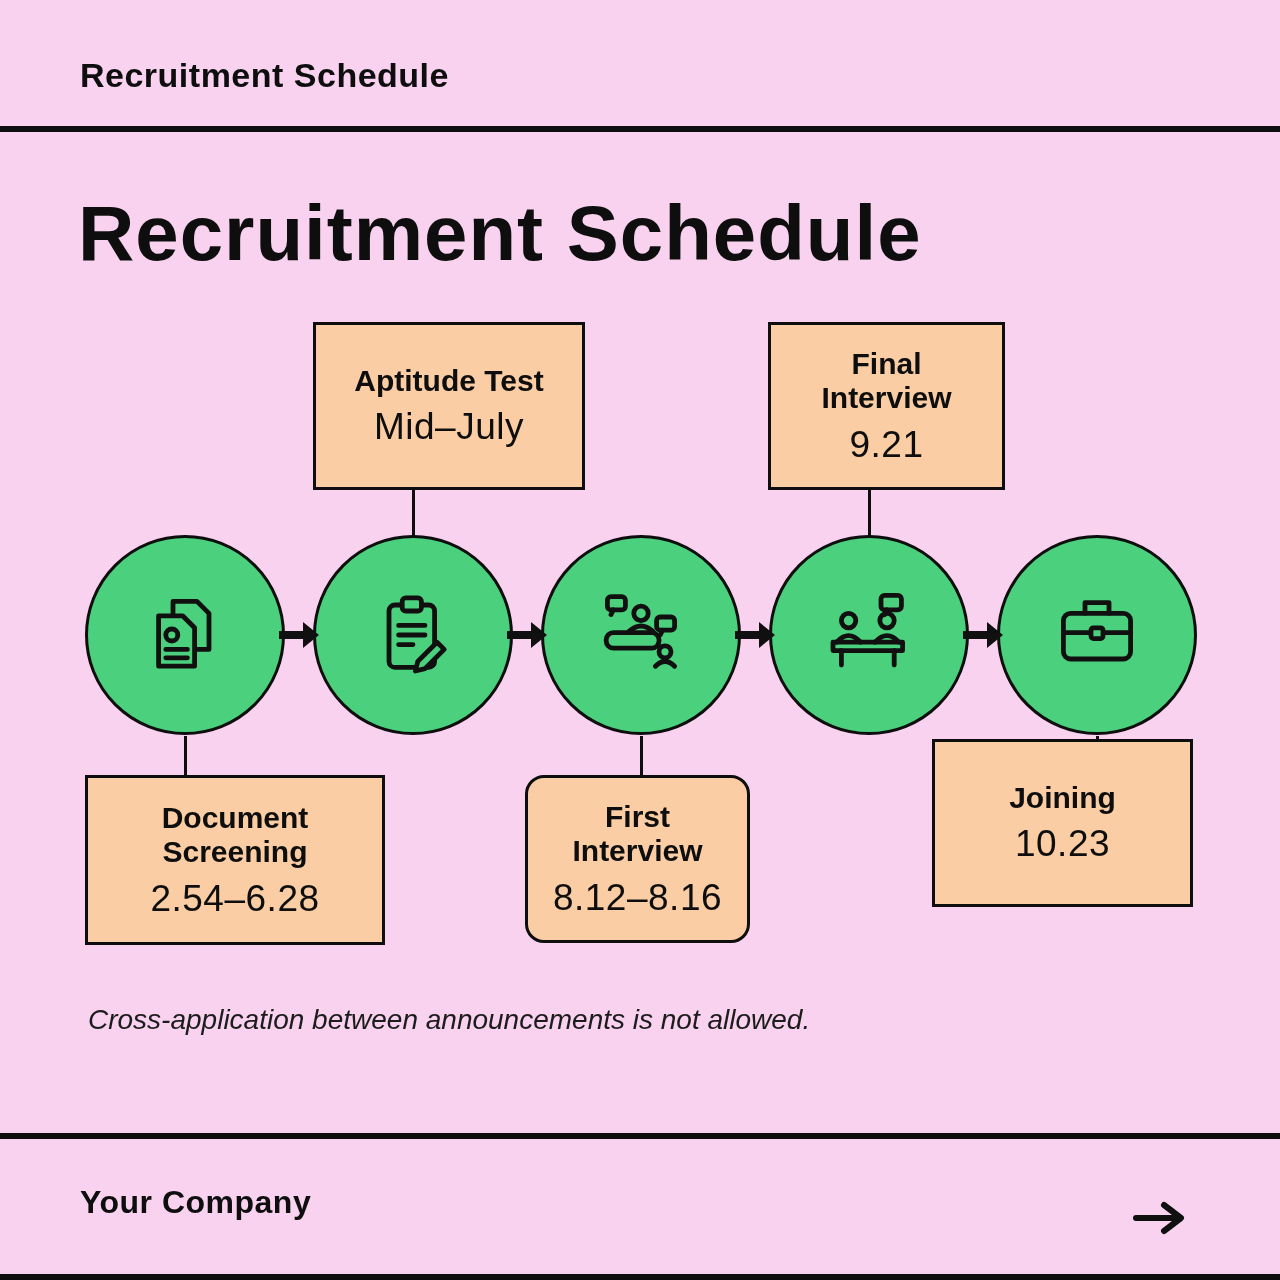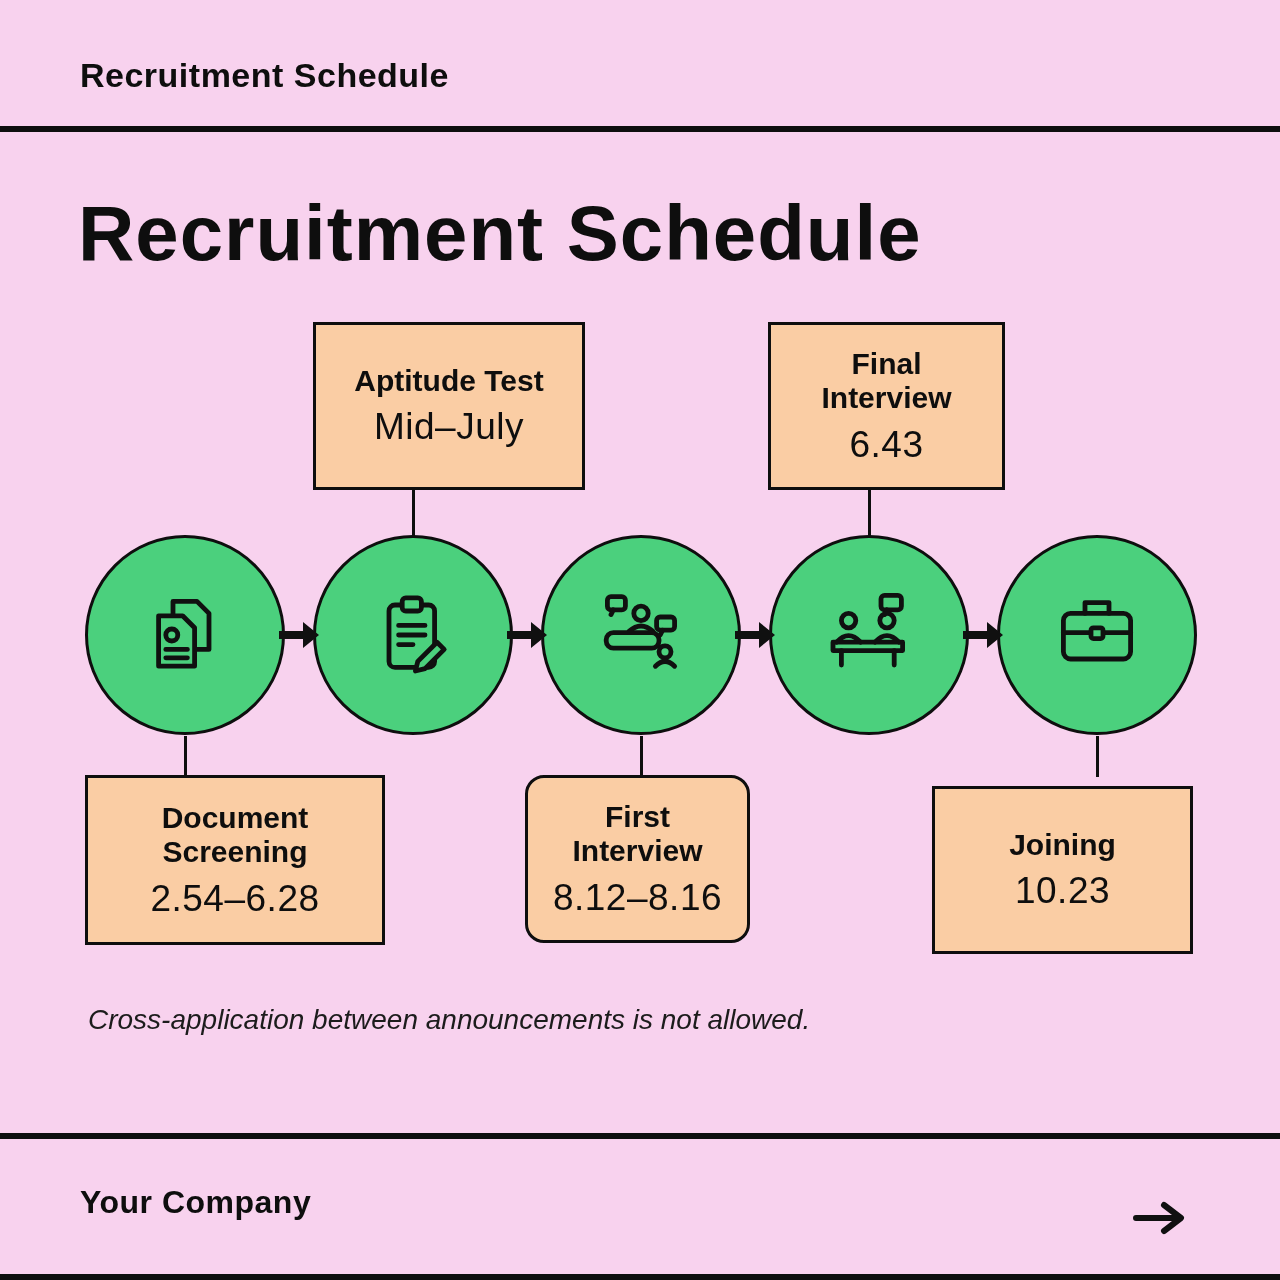--- a/index.html
+++ b/index.html
@@ -70,21 +70,21 @@
   }
   .co-label{font-weight:bold;font-size:30px;line-height:1.15;}
   .co-date{font-size:37px;font-weight:400;letter-spacing:.5px;}
   .co-aptitude{left:313px;top:322px;width:272px;height:168px;text-align:right;}
   .co-final{left:768px;top:322px;width:237px;height:168px;}
   .co-final .co-label{max-width:150px;}
   .co-doc{left:85px;top:775px;width:300px;height:170px;}
   .co-doc .co-label{max-width:190px;}
   .co-first{left:525px;top:775px;width:225px;height:168px;border-radius:19px;}
   .co-first .co-label{max-width:145px;}
-  .co-joining{left:932px;top:786px;width:261px;height:168px;}
+  .co-joining{left:932px;top:739px;width:261px;height:168px;}
   
   .connector{position:absolute;width:3px;background:var(--ink);}
   .cn-aptitude{left:412px;top:488px;height:50px;}
   .cn-final{left:868px;top:488px;height:50px;}
   .cn-doc{left:184px;top:736px;height:41px;}
   .cn-first{left:640px;top:736px;height:41px;}
   .cn-joining{left:1096px;top:736px;height:41px;}
   
   .notes{
     position:absolute;left:88px;top:1000px;
@@ -110,21 +110,21 @@
   <div class="rule rule-top"></div>
 
   <h1 class="main-title">Recruitment Schedule</h1>
 
   <div class="callout co-aptitude">
     <div class="co-label">Aptitude Test</div>
     <div class="co-date">Mid–July</div>
   </div>
   <div class="callout co-final">
     <div class="co-label">Final Interview</div>
-    <div class="co-date">6.43</div>
+    <div class="co-date">9.21</div>
   </div>
 
   <div class="connector cn-aptitude"></div>
   <div class="connector cn-final"></div>
   <div class="connector cn-doc"></div>
   <div class="connector cn-first"></div>
   <div class="connector cn-joining"></div>
 
   <div class="step step-1">
     <svg viewBox="0 0 80 80" width="96" height="96">

